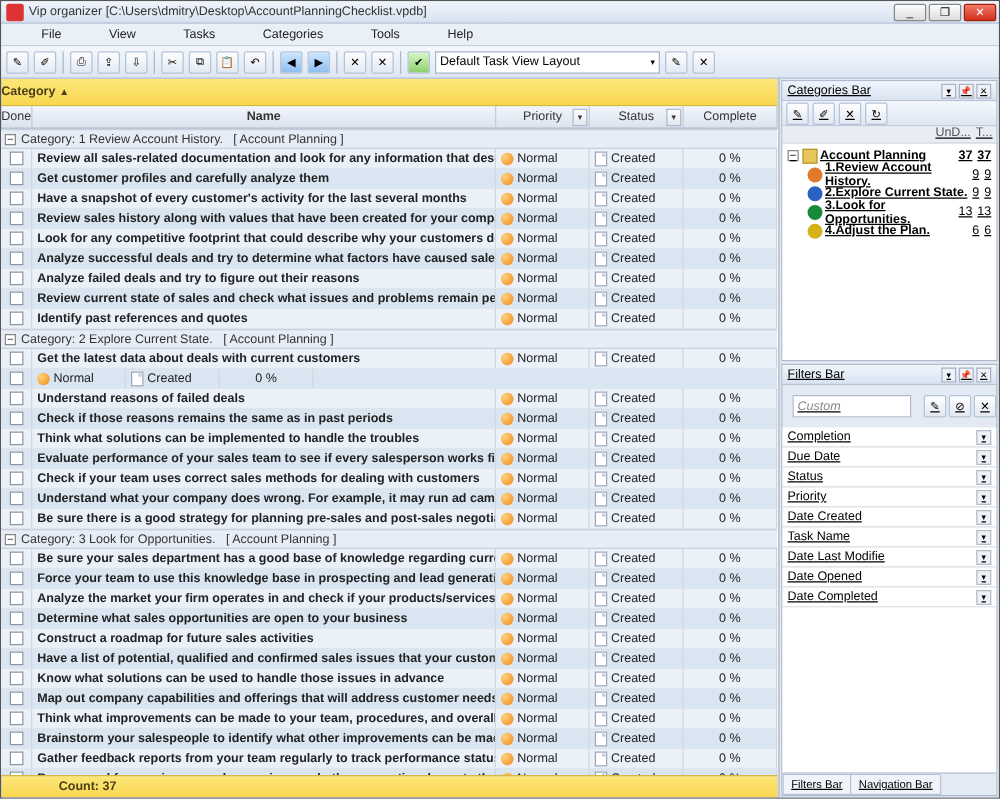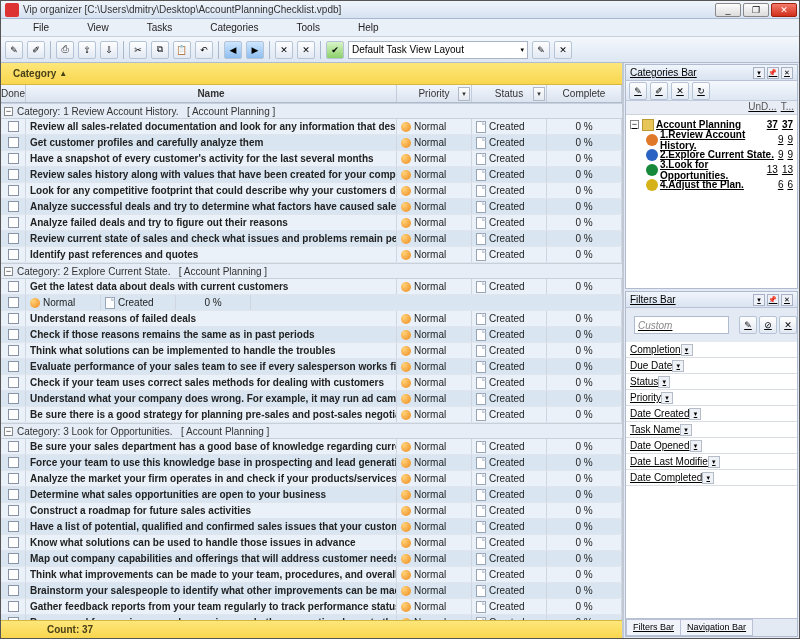--- a/index.html
+++ b/index.html
@@ -11,21 +11,21 @@
 .titlebar .ctrl { width: 26px; height: 14px; margin-left: 2px; border: 1px solid #888; background: linear-gradient(#fdfdfd,#dcdcdc); text-align: center; font-size: 9px; line-height: 12px; cursor: pointer; border-radius: 2px;}
 .titlebar .ctrl.close { background: linear-gradient(#f47a6a,#d12f1a); color: #fff; border-color: #a02010;}
 .menubar { height: 18px; background: #eaf0f8; display: flex; align-items: center; padding: 0 4px; border-bottom: 1px solid #c8d0dc; }
 .menubar span { margin-right: 10px; color: #222; cursor: pointer; margin-left: 28px; }
 .toolbar { height: 26px; background: linear-gradient(#f4f8fd,#dde6f2); border-bottom: 1px solid #b0bdd0; display: flex; align-items: center; padding: 0 4px; gap: 4px; }
 .tbtn { width: 18px; height: 18px; border: 1px solid #b5c3d6; background: linear-gradient(#fefefe,#e2e9f3); border-radius: 2px; cursor: pointer; display:flex;align-items:center;justify-content:center;font-size:9px;}
 .tsep { width: 1px; height: 18px; background: #aab8cc; margin: 0 1px; }
 .layout-select { height: 18px; width: 180px; border: 1px solid #a8b4c6; background: #fff; font-size: 10px; padding: 0 3px; display:flex;align-items:center;justify-content:space-between;}
 .content { flex: 1; display: flex; overflow: hidden; }
 .main { flex: 1; display: flex; flex-direction: column; border-right: 2px solid #c0c8d4; overflow: hidden; }
-.catrow { height: 22px; background: linear-gradient(#fde77a,#f9d64f); border-bottom: 1px solid #d4b840; display: flex; align-items: center; padding: 0 12px; font-weight: bold; color: #4a4018;}
+.catrow { height: 22px; background: linear-gradient(#fde77a,#f9d64f); border-bottom: 1px solid #d4b840; display: flex; align-items: center; padding: 0 0; font-weight: bold; color: #4a4018;}
 .catrow .arrow { font-size: 8px; margin-left: 3px;}
 .gridhead { height: 18px; background: linear-gradient(#f2f6fc,#dbe3ef); border-bottom: 1px solid #adb9cc; display: flex; }
 .gridhead .col { border-right: 1px solid #c2ccda; display: flex; align-items: center; padding: 0 4px; justify-content: center; color: #333; position: relative;}
 .gridhead .dd { position:absolute; right:1px; width:12px; height:14px; border:1px solid #b0b9c8; background:linear-gradient(#fdfdfd,#e3e8f0); font-size:7px; display:flex;align-items:center;justify-content:center;}
 .gridbody { flex: 1; overflow-y: auto; overflow-x: hidden; background: #fff; }
 .grouphd { height: 16px; background: #e6edf6; border-bottom: 1px solid #c8d0dc; border-top: 1px solid #c8d0dc; display: flex; align-items: center; padding: 0 3px; color: #333;}
 .grouphd .exp { width: 9px; height: 9px; border: 1px solid #888; background: #fff; text-align: center; line-height: 7px; font-size: 9px; margin-right: 4px; cursor:pointer;}
 .datarow { height: 16px; display: flex; border-bottom: 1px solid #e0e5ed; align-items: center; }
 .datarow:nth-child(odd) { background: #d9e6f2; }
 .datarow:nth-child(even) { background: #eaf1f8; }
@@ -45,21 +45,21 @@
 .phead{height:16px;background:linear-gradient(#f0f5fb,#d9e3f1);display:flex;align-items:center;padding:0 4px;border-bottom:1px solid #b8c2d4;justify-content:space-between;}
 .phead .pbtns{display:flex;gap:2px;}
 .phead .psm{width:12px;height:12px;border:1px solid #a8b2c4;background:#eef2f8;font-size:7px;display:flex;align-items:center;justify-content:center;cursor:pointer;}
 .ptbar{height:20px;background:linear-gradient(#f4f8fd,#dde6f2);border-bottom:1px solid #c0cada;display:flex;align-items:center;padding:0 3px;gap:3px;}
 .tree{flex:1;background:#fff;overflow:auto;padding:2px;}
 .tree-row{display:flex;align-items:center;height:15px;padding:0 2px;}
 .tree-row .tico{width:12px;height:12px;margin-right:2px;flex-shrink:0;}
 .tree-row .counts{margin-left:auto;display:flex;gap:4px;}
 .tree-hd{height:14px;background:#e8edf5;display:flex;justify-content:flex-end;padding:0 3px;gap:4px;font-size:9px;color:#555;border-bottom:1px solid #cdd4e0;}
 .flist{background:#fff;flex:1;}
-.frow{height:16px;border-bottom:1px solid #d8dde6;display:flex;align-items:center;padding:0 4px;}
+.frow{height:16px;border-bottom:1px solid #d8dde6;display:flex;align-items:center;padding:0 4px;justify-content:space-between;}
 .frow .fdd{width:12px;height:12px;border:1px solid #b4bcc8;background:#eef1f6;font-size:7px;display:flex;align-items:center;justify-content:center;}
 .tabs{height:18px;background:#e3eaf3;display:flex;border-top:1px solid #b8c2d4;}
 .tab{padding:2px 6px;border:1px solid #b8c2d4;background:#f0f4fa;margin-right:-1px;font-size:9px;cursor:pointer;}
 .custom-input{height:18px;border:1px solid #b0bbcf;background:#fff;margin:8px;display:flex;align-items:center;padding:0 3px;color:#888;font-style:italic;}
 .gridbody::-webkit-scrollbar{width:15px;}
 .gridbody::-webkit-scrollbar-track{background:#e8ecf3;}
 .gridbody::-webkit-scrollbar-thumb{background:linear-gradient(#dbe3ef,#bcc8da);border:1px solid #a0acc0;}
 </style>
 </head>
 <body>
@@ -524,25 +524,25 @@
             </div>
             <div class="frow">
               <span>Date Created</span>
               <div class="fdd">▾</div>
             </div>
             <div class="frow">
               <span>Task Name</span>
               <div class="fdd">▾</div>
             </div>
             <div class="frow">
+              <span>Date Last Modifie</span>
+              <div class="fdd">▾</div>
+            </div>
+            <div class="frow">
               <span>Date Opened</span>
-              <div class="fdd">▾</div>
-            </div>
-            <div class="frow">
-              <span>Date Last Modifie</span>
               <div class="fdd">▾</div>
             </div>
             <div class="frow">
               <span>Date Completed</span>
               <div class="fdd">▾</div>
             </div>
           </div>
         <div style="flex:1;background:#fff"></div>
         <div class="tabs">
           <div class="tab">Filters Bar</div>

